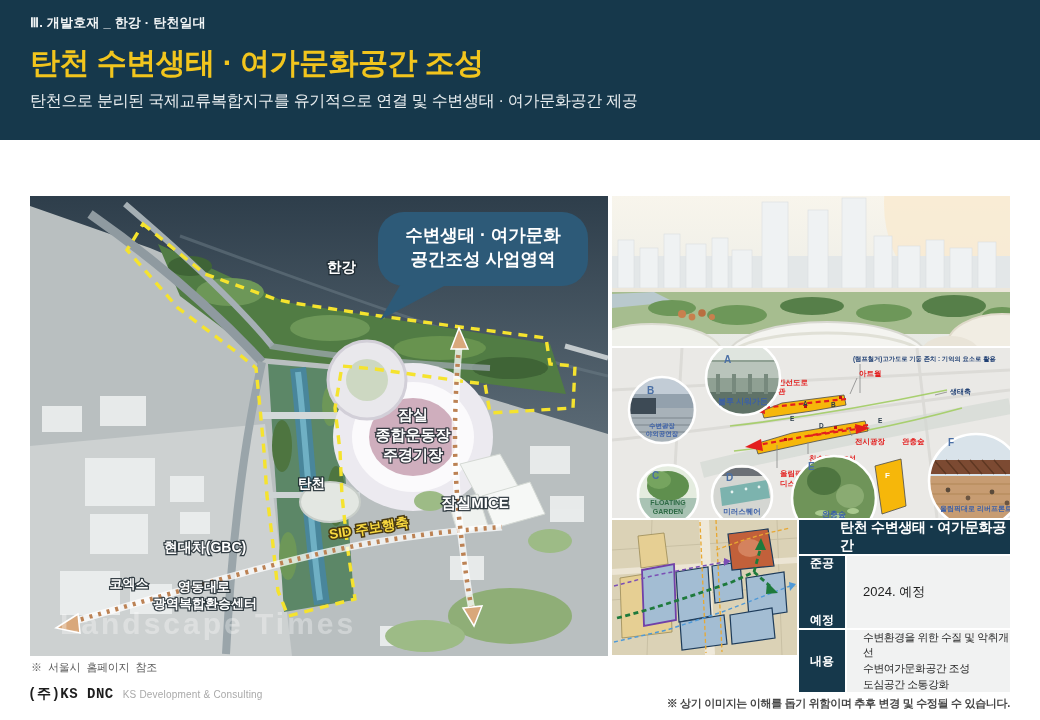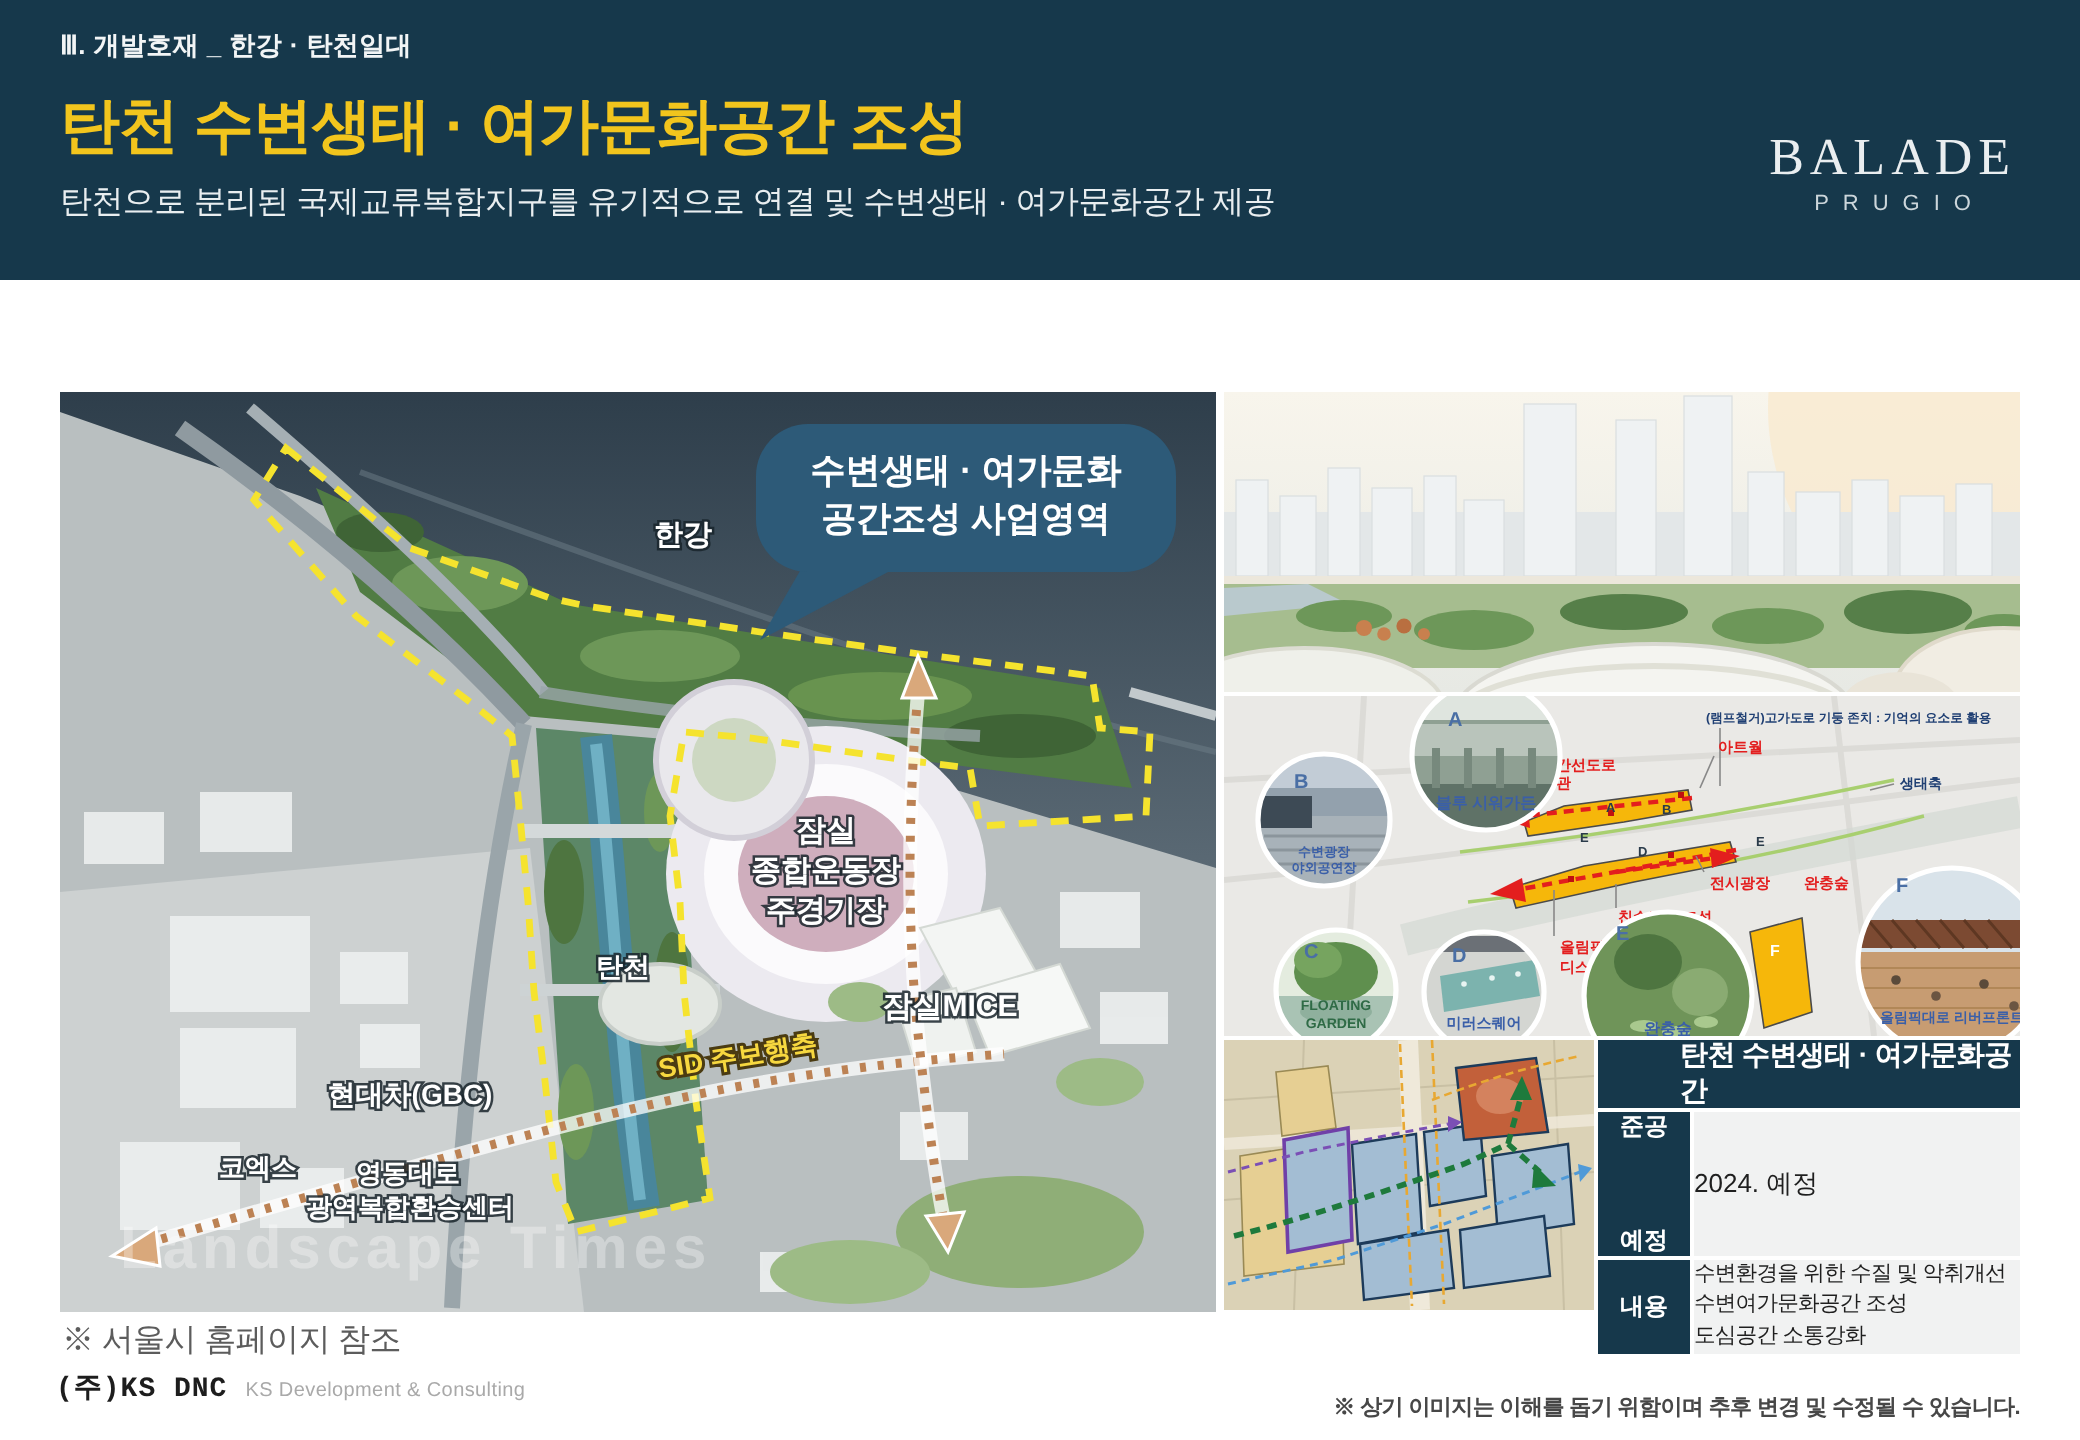--- a/index.html
+++ b/index.html
@@ -20,49 +20,45 @@
   .main-map{position:absolute;left:30px;top:56px;}
   .render{position:absolute;left:612px;top:56px;}
   .diagram{position:absolute;left:612px;top:208px;}
   .zonemap{position:absolute;left:612px;top:380px;}
 
   
   .info-table{position:absolute;left:799px;top:380px;width:211px;height:135px;display:flex;flex-direction:column;gap:2px;background:#fff;}
   .it-header{background:#16384B;color:#fff;font-weight:bold;font-size:14px;height:34px;flex:0 0 34px;display:flex;align-items:center;justify-content:center;letter-spacing:-.3px;padding-left:41px;}
   .it-row{flex:1;display:flex;gap:2px;}
   .it-label{flex:0 0 46px;background:#16384B;color:#fff;font-weight:bold;font-size:12px;display:flex;flex-direction:column;align-items:center;justify-content:center;line-height:1.2;gap:43px;}
-  .it-value{flex:1;background:#f1f2f2;color:#1f1f1f;display:flex;flex-direction:column;justify-content:center;padding-left:0;}
+  .it-value{flex:1;background:#f1f2f2;color:#1f1f1f;display:flex;flex-direction:column;justify-content:center;padding-left:16px;}
   .it-row.r1 .it-value{font-size:13px;}
   .it-row.r2 .it-value{font-size:10.8px;line-height:1.45;letter-spacing:-.4px;}
 
-  .source-note{position:absolute;left:31px;top:520px;font-size:16px;color:#5c5c5c;letter-spacing:-.3px;}
+  .source-note{position:absolute;left:31px;top:520px;font-size:11px;color:#5c5c5c;letter-spacing:-.3px;font-family:Liberation Mono, monospace;}
   .footer-left{position:absolute;left:28px;top:545px;display:flex;align-items:baseline;}
   .company{font-family:Liberation Mono, monospace;font-size:14px;font-weight:bold;color:#1d1d1d;letter-spacing:.5px;}
   .company-sub{margin-left:9px;font-size:10px;color:#a9a9a9;letter-spacing:.2px;}
   .footer-right{position:absolute;right:30px;top:556px;font-size:11px;font-weight:bold;color:#474747;letter-spacing:-.3px;margin-left:13px;}
 
   svg text{font-family:"Liberation Sans",sans-serif;}
   .map-label{fill:#ffffff;font-weight:bold;paint-order:stroke;stroke:rgba(25,36,44,.85);stroke-width:2.5px;}
   .diag-red{fill:#E31E1E;font-weight:bold;}
   .diag-navy{fill:#1F3F73;font-weight:bold;}
   .circ-label{fill:#3A5FA8;font-weight:bold;}
 </style>
 </head>
 <body>
 
 <div class="slide">
 
   <header class="hdr">
     <div class="kicker">Ⅲ. 개발호재 _ 한강 · 탄천일대</div>
     <h1 class="title">탄천 수변생태 · 여가문화공간 조성</h1>
     <div class="subtitle">탄천으로 분리된 국제교류복합지구를 유기적으로 연결 및  수변생태 · 여가문화공간 제공</div>
-    <div class="brand">
-      <div class="brand-main">BALADE</div>
-      <div class="brand-sub">PRUGIO</div>
-    </div>
   </header>
 
   <main class="content">
 
     <svg class="main-map" width="578" height="460" viewBox="0 0 578 460">
       <defs>
         <linearGradient id="gHan" x1="0" y1="0" x2="0" y2="1">
           <stop offset="0" stop-color="#2E3E4B"></stop>
             <stop offset="1" stop-color="#5A6974"></stop>
         </linearGradient>

